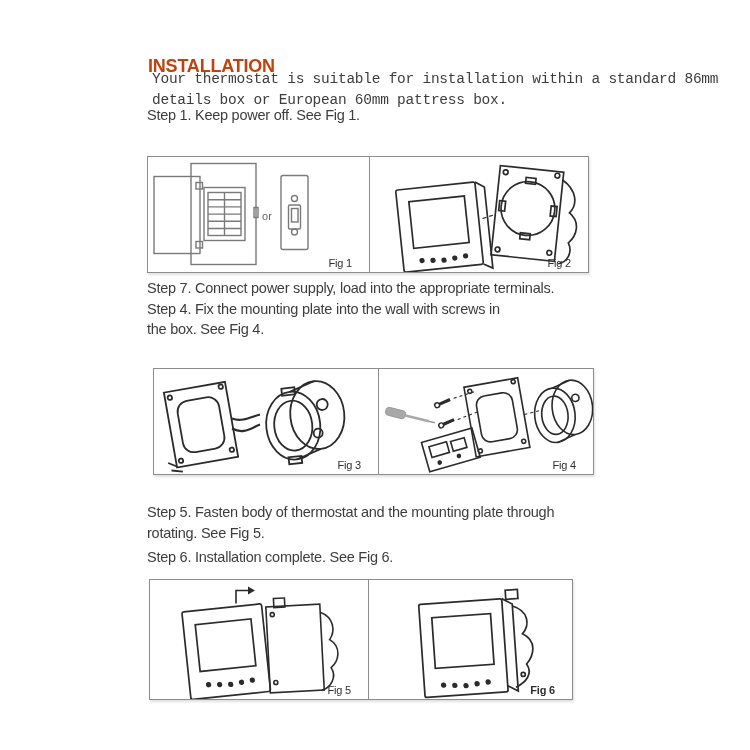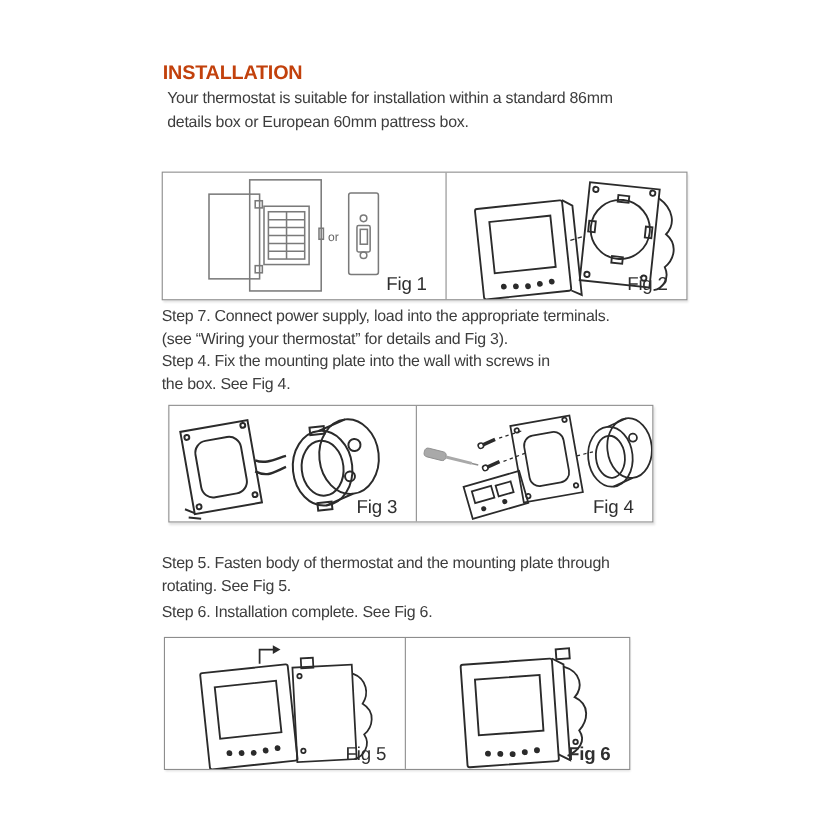--- a/index.html
+++ b/index.html
@@ -6,57 +6,58 @@
   body{
     width:750px;height:750px;background:#ffffff;position:relative;overflow:hidden;
     font-family:"Liberation Sans", sans-serif;color:#3d3d3d;
   }
   .page{position:absolute;inset:0;background:#ffffff;}
   .heading{
     position:absolute;left:148px;top:36px;
     font-size:18px;font-weight:bold;letter-spacing:-0.2px;color:#c2410c;margin-top:20px;
   }
   .bodytext{font-size:14.5px;letter-spacing:-0.25px;line-height:20.5px;color:#3d3d3d;}
-  .intro{position:absolute;left:152px;top:80px;}
+  .intro{position:absolute;left:152px;top:69px;font-family:Liberation Mono, monospace;}
   .steps12{position:absolute;left:147px;top:105px;}
   .steps34{position:absolute;left:147px;top:278px;}
   .steps5{position:absolute;left:147px;top:502px;}
   .steps6{position:absolute;left:147px;top:547px;}
   .figrow{
     position:absolute;background:#ffffff;
     border:1.5px solid #8d8d8d;box-shadow:1px 2px 2px rgba(0,0,0,0.12);
     display:flex;
   }
-  .figrow1{left:147px;top:156px;width:440px;height:115px;padding-left:36px;}
+  .figrow1{left:147px;top:156px;width:440px;height:115px;}
   .figrow2{left:153px;top:368px;width:439px;height:105px;}
   .figrow3{left:149px;top:579px;width:422px;height:119px;}
   .figcell{position:relative;height:100%;flex:0 0 auto;}
   .figcell.left{border-right:1.5px solid #8d8d8d;}
   .figrow1 .figcell.left{width:221px;} .figrow1 .figcell.right{flex:1;text-align:center;}
   .figrow2 .figcell.left{width:224px;} .figrow2 .figcell.right{flex:1;}
   .figrow3 .figcell.left{width:218px;} .figrow3 .figcell.right{flex:1;font-weight:bold;}
   .figlabel{
     position:absolute;right:17px;bottom:3px;
-    font-size:17px;letter-spacing:-0.2px;color:#2f2f2f;
+    font-size:11px;letter-spacing:-0.2px;color:#2f2f2f;
   }
   .figsvg{position:absolute;left:0;top:0;width:100%;height:100%;}
 </style>
 </head>
 <body>
 
 <div class="page">
 
   <div class="heading">INSTALLATION</div>
 
   <div class="intro bodytext">
     <div>Your thermostat is suitable for installation within a standard 86mm</div>
     <div>details box or European 60mm pattress box.</div>
   </div>
 
   <div class="steps12 bodytext">
+    <div>Step 1. Keep power off. See Fig 1.</div>
   </div>
 
   <div class="figrow figrow1">
     <div class="figcell left">
       <svg class="figsvg" viewBox="0 0 221 112">
         <g stroke="#7a7a7a" fill="none" stroke-width="1.4">
           <rect x="43" y="5" width="65" height="101"></rect>
           <rect x="6" y="18" width="46" height="77"></rect>
           <rect x="48" y="24" width="6.5" height="6.5"></rect>
           <rect x="48" y="83" width="6.5" height="6.5"></rect>
@@ -107,21 +108,20 @@
           <circle cx="184" cy="92" r="2.4"></circle>
           <path d="M190,18 c14,8 18,22 10,32 c12,8 10,22 2,30 c6,10 0,20 -8,22"></path>
         </g>
       </svg>
       <span class="figlabel">Fig 2</span>
     </div>
   </div>
 
   <div class="steps34 bodytext">
     <div>Step 7. Connect power supply, load into the appropriate terminals.</div>
-    <div>(see “Wiring your thermostat” for details and Fig 3).</div>
     <div>Step 4. Fix the mounting plate into the wall with screws in</div>
     <div>the box. See Fig 4.</div>
   </div>
 
   <div class="figrow figrow2">
     <div class="figcell left">
       <svg class="figsvg" viewBox="0 0 224 102">
         <g transform="rotate(-10 48 54)" stroke="#2b2b2b" fill="none" stroke-width="1.8">
           <rect x="16" y="16" width="62" height="76"></rect>
           <rect x="26" y="28" width="42" height="52" rx="11"></rect>

